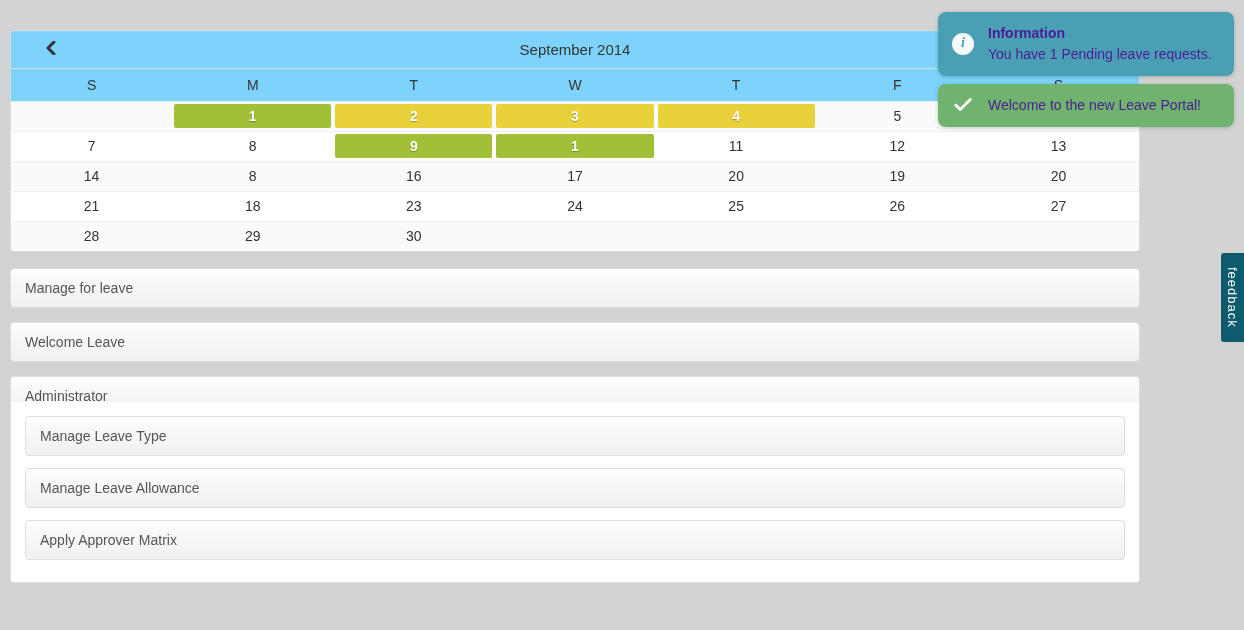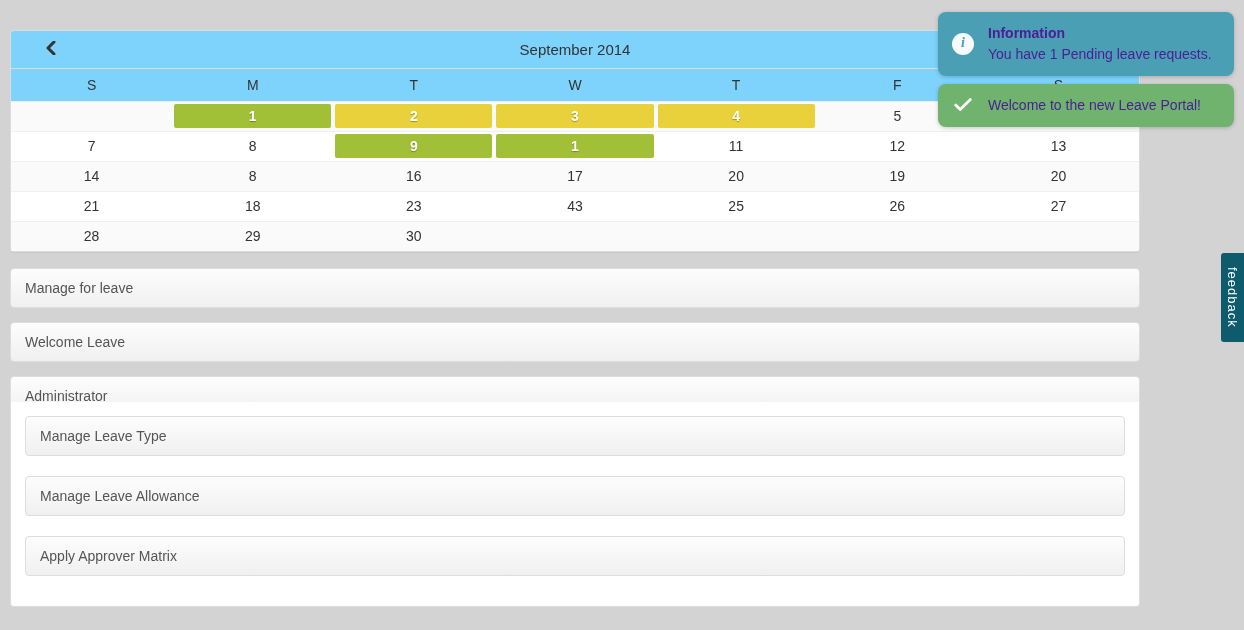--- a/index.html
+++ b/index.html
@@ -84,21 +84,21 @@
   }
   .admin-body {
     background: #fff;
     border: 1px solid #ddd;
     border-top: none;
     border-radius: 0 0 4px 4px;
     margin-top: -14px;
     margin-bottom: 14px;
     padding: 14px 14px 10px 14px;
   }
-  .admin-body .accordion-item { margin-bottom: 20px; }
+  .admin-body .accordion-item { margin-bottom: 12px; }
   
   
   .toast-stack {
     position: absolute;
     top: 12px;
     right: 10px;
     width: 296px;
   }
   .toast {
     border-radius: 8px;
@@ -215,21 +215,21 @@
             <td class="day-cell">16</td>
             <td class="day-cell">17</td>
             <td class="day-cell">20</td>
             <td class="day-cell">19</td>
             <td class="day-cell">20</td>
           </tr>
           <tr>
             <td class="day-cell">21</td>
             <td class="day-cell">18</td>
             <td class="day-cell">23</td>
-            <td class="day-cell">43</td>
+            <td class="day-cell">24</td>
             <td class="day-cell">25</td>
             <td class="day-cell">26</td>
             <td class="day-cell">27</td>
           </tr>
           <tr>
             <td class="day-cell">28</td>
             <td class="day-cell">29</td>
             <td class="day-cell">30</td>
             <td class="day-cell"></td>
             <td class="day-cell"></td>

